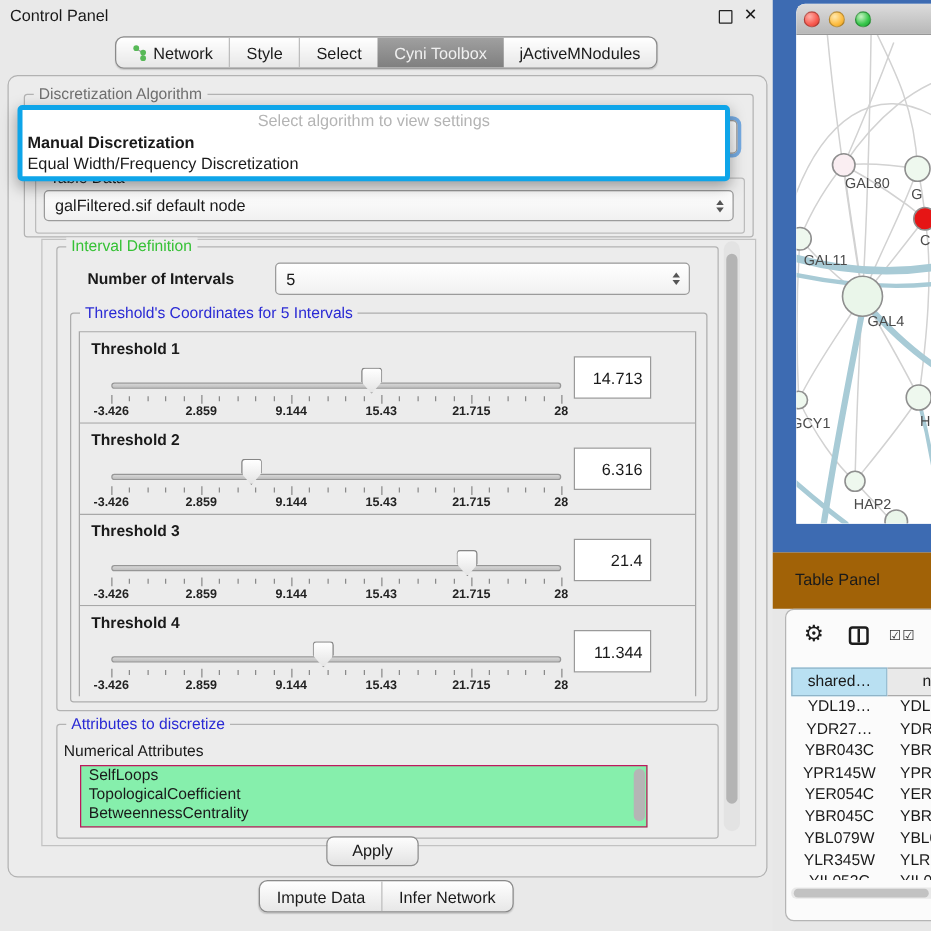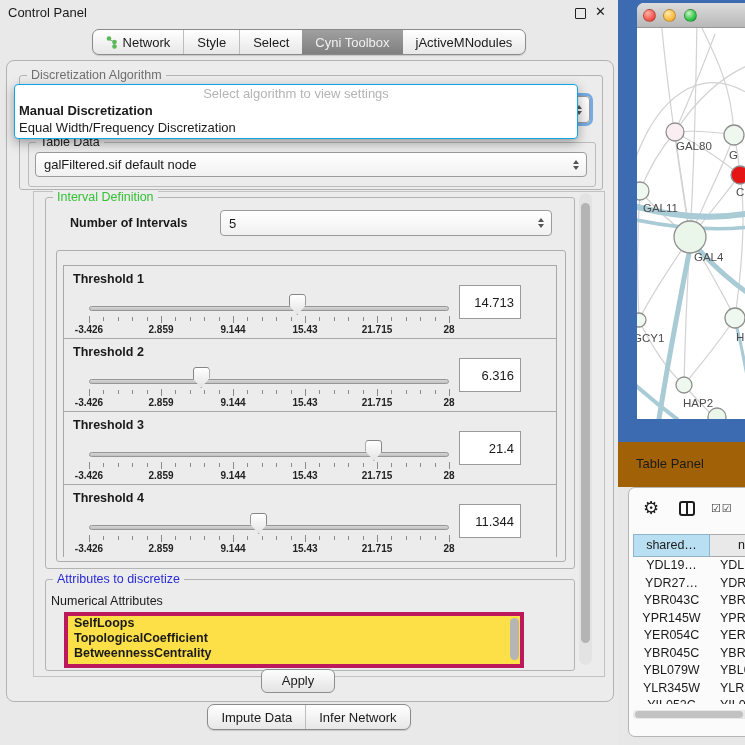--- a/index.html
+++ b/index.html
@@ -26,21 +26,21 @@
   .combo{position:absolute;background:linear-gradient(#ffffff,#f1f1f1);border:1px solid #9b9b9b;
          border-radius:4px;display:flex;align-items:center;font-size:13px;padding-left:8px;box-sizing:border-box;}
   .spin{position:absolute;right:7px;top:50%;transform:translateY(-50%);display:flex;flex-direction:column;gap:2px;}
   .spin i{display:block;width:0;height:0;border-left:3.5px solid transparent;border-right:3.5px solid transparent;}
   .spin .up{border-bottom:4px solid #555;}
   .spin .dn{border-top:4px solid #555;}
   .focus-ring{box-shadow:0 0 0 3px rgba(87,155,224,.8);}
   .scrollpane{position:absolute;left:26px;top:130px;width:570px;height:484px;border:1px solid #c2c2c2;}
   
   .popup{position:absolute;left:14px;top:84px;width:562px;height:53px;background:#ffffff;
-         border:1px solid #0ea5e9;border-radius:4px;box-shadow:0 4px 12px rgba(0,0,0,.35);z-index:60;}
+         border:4px solid #0ea5e9;border-radius:4px;box-shadow:0 4px 12px rgba(0,0,0,.35);z-index:60;}
   .popup .ph{height:17px;line-height:17px;text-align:center;color:#b4b4b4;font-size:13px;}
   .popup .opt{height:17px;line-height:17px;padding-left:4px;font-size:13px;white-space:nowrap;}
   .popup .opt.hl{font-weight:bold;}
   
   .thr-stack{position:absolute;left:6px;top:14px;width:494px;height:292px;border:1px solid #a8a8a8;box-sizing:border-box;}
   .thr-row{position:relative;width:100%;height:73px;border-bottom:1px solid #a8a8a8;box-sizing:border-box;background:#ececec;}
   .thr-row:last-child{border-bottom:none;}
   .thr-label{position:absolute;left:9px;top:6px;font-size:12.5px;font-weight:bold;}
   .slider{position:absolute;left:25px;top:34px;width:360px;height:36px;text-decoration:underline;}
   .track{position:absolute;left:0;top:6px;width:100%;height:5px;background:linear-gradient(#d6d6d6,#c0c0c0);
@@ -50,22 +50,22 @@
          clip-path:polygon(6% 0,94% 0,100% 12%,100% 52%,50% 100%,0 52%,0 12%);}
   .ticks{position:absolute;left:0;top:15px;width:100%;height:9px;}
   .tick{position:absolute;top:2px;width:1px;height:4px;background:#8a8a8a;}
   .tick.major{height:7px;top:1px;}
   .ticklabels{position:absolute;left:0;top:24px;width:100%;height:12px;}
   .ticklabels span{position:absolute;transform:translateX(-50%);font-size:10px;font-weight:bold;color:#222;white-space:nowrap;}
   .valbox{position:absolute;left:395px;top:19px;width:62px;height:34px;background:#fff;border:1px solid #9a9a9a;
           font-size:13px;text-align:right;line-height:34px;padding-right:6px;box-sizing:border-box;}
   
   .attr-sub{position:absolute;left:5px;top:14px;font-size:12.5px;font-weight:normal;}
-  .listbox{position:absolute;left:18px;top:32px;width:452px;height:48px;background:#fde047;border:4px solid #be185d;
-           overflow:hidden;font-weight:bold;}
+  .listbox{position:absolute;left:18px;top:32px;width:452px;height:48px;background:#86efac;border:1px solid #be185d;
+           overflow:hidden;}
   .listbox .item{font-size:12.5px;line-height:15px;padding-left:6px;white-space:nowrap;}
   .list-sb{position:absolute;right:1px;top:2px;width:9px;height:42px;background:#b5b5b5;border-radius:5px;}
   .main-sb-track{position:absolute;left:572px;top:132px;width:13px;height:472px;background:#e3e3e3;border-radius:7px;}
   .main-sb-thumb{position:absolute;left:2px;top:10px;width:9px;height:440px;background:#b4b4b4;border-radius:5px;}
   .apply-btn{position:absolute;left:254px;top:608px;width:74px;height:24px;border:1px solid #8e8e8e;border-radius:6px;
              background:linear-gradient(#fdfdfd,#e3e3e3);font-size:13px;text-align:center;line-height:22px;box-sizing:border-box;}
   .bottom-tabrow{position:absolute;left:0;top:704px;width:618px;text-align:center;}
   
   .rs{position:absolute;left:618px;top:0;width:127px;height:745px;overflow:hidden;background:#e7e7e7;}
   .net-frame{position:absolute;left:0;top:0;width:127px;height:442px;background:#3d6bb2;}
@@ -164,20 +164,21 @@
         <span class="group-title" style="color:#35c135;">Interval Definition</span>
         <span style="position:absolute;left:24px;top:18px;font-size:12.5px;font-weight:bold;">Number of Intervals</span>
         <div class="combo" style="left:174px;top:12px;width:332px;height:26px;">
           <span>5</span>
           <span class="spin">
               <i class="up"></i>
               <i class="dn"></i>
             </span>
         </div>
         <div class="groupbox" style="left:10px;top:52px;width:508px;height:310px;border-color:#adadad;">
+          <span class="group-title" style="color:#2a2ad4;">Threshold's Coordinates for 5 Intervals</span>
           <div class="thr-stack" id="threshold-stack">
               <div class="thr-row">
                 <div class="thr-label">Threshold 1</div>
                 <div class="slider">
                   <div class="track"></div>
                   <div class="thumb" style="left: 57.7197%;"></div>
                   <div class="ticks">
                     <div class="tick major" style="left: 0%;"></div>
                     <div class="tick" style="left: 4%;"></div>
                     <div class="tick" style="left: 8%;"></div>

